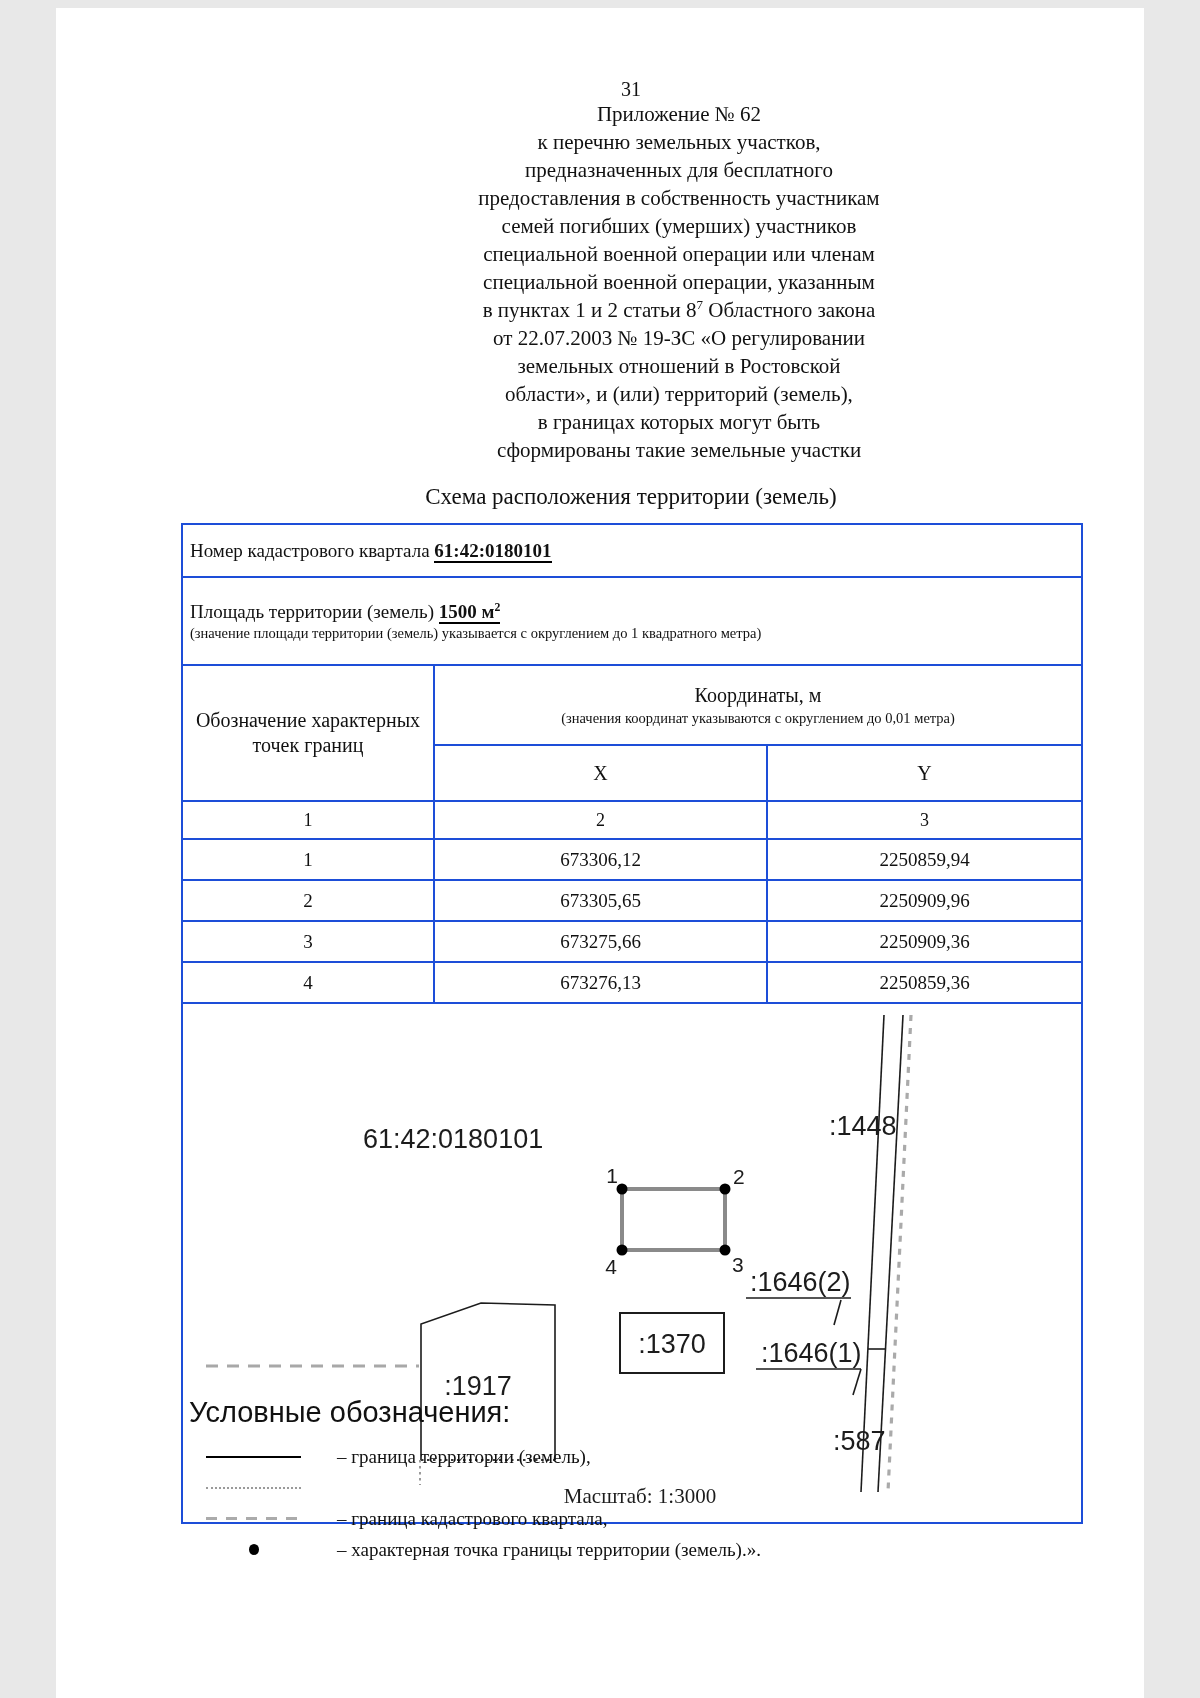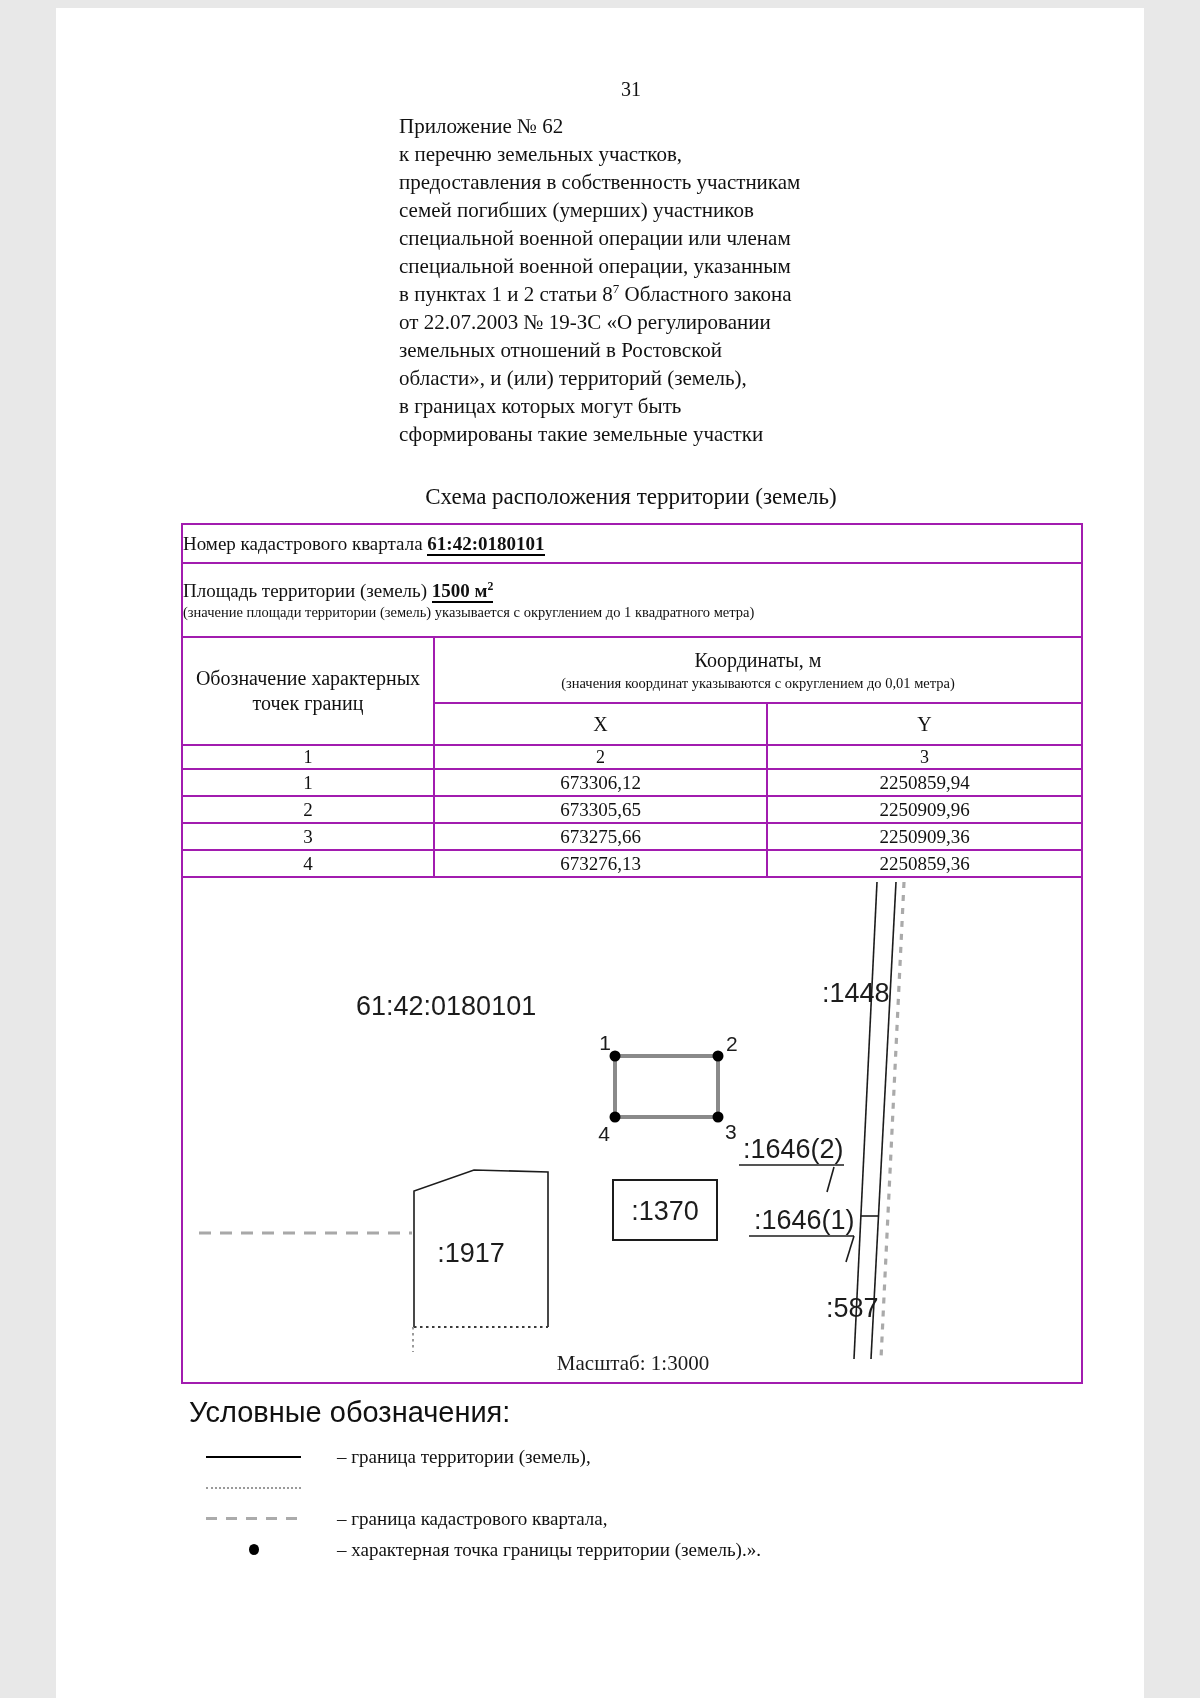--- a/index.html
+++ b/index.html
@@ -2,30 +2,30 @@
 <html><head>
 <meta charset="utf-8">
 <style>
   html,body{margin:0;padding:0;background:#e8e8e8;}
   .page{
     position:relative;width:1088px;height:1698px;margin:8px auto;background:#ffffff;
     font-family:"Liberation Serif","DejaVu Serif",serif;color:#111;overflow:hidden;
   }
   .pagenum{position:absolute;top:70px;left:0;width:1150px;text-align:center;font-size:20px;}
   .appendix{
-    position:absolute;top:104px;right:185px;width:560px;text-align:left;
+    position:absolute;top:92px;right:185px;width:560px;text-align:center;
     font-size:21px;line-height:28px;white-space:nowrap;
   }
   sup{font-size:0.62em;line-height:0;}
   .title{position:absolute;top:476px;left:0;width:1150px;text-align:center;font-size:23px;}
   table.doc{
     position:absolute;left:125px;top:515px;width:900px;
     border-collapse:collapse;table-layout:fixed;
   }
-  table.doc td{border:2px solid #a21caf;padding:0;vertical-align:middle;font-size:19px;}
+  table.doc td{border:2px solid #1d4ed8;padding:7px;vertical-align:middle;font-size:19px;}
   td.info{padding:4px 8px 6px 8px;text-align:left;font-size:20px;vertical-align:top;}
   .uv{font-weight:bold;border-bottom:2px solid #000;padding-bottom:0px;}
   .note{font-size:14.5px;line-height:17px;margin-top:2px;}
   td.c{text-align:center;}
   tr.r-info1 td{height:37px;}
   tr.r-info2 td{height:72px;}
   tr.r-h1 td{height:64px;font-size:20px;}
   td.hdr{line-height:25px;}
   tr.r-h2 td{height:40px;font-size:20px;}
   tr.r-num td{height:22px;font-size:18px;}
@@ -58,20 +58,21 @@
 </head>
 <body>
 
 <div class="page">
 
   <div class="pagenum">31</div>
 
   <div class="appendix">
     <div>Приложение № 62</div>
     <div>к перечню земельных участков,</div>
+    <div>предназначенных для бесплатного</div>
     <div>предоставления в собственность участникам</div>
     <div>семей погибших (умерших) участников</div>
     <div>специальной военной операции или членам</div>
     <div>специальной военной операции, указанным</div>
     <div><span>в пунктах 1 и 2 статьи 8</span><sup>7</sup><span> Областного закона</span></div>
     <div>от 22.07.2003 № 19-ЗС «О регулировании</div>
     <div>земельных отношений в Ростовской</div>
     <div>области», и (или) территорий (земель),</div>
     <div>в границах которых могут быть</div>
     <div>сформированы такие земельные участки</div>

